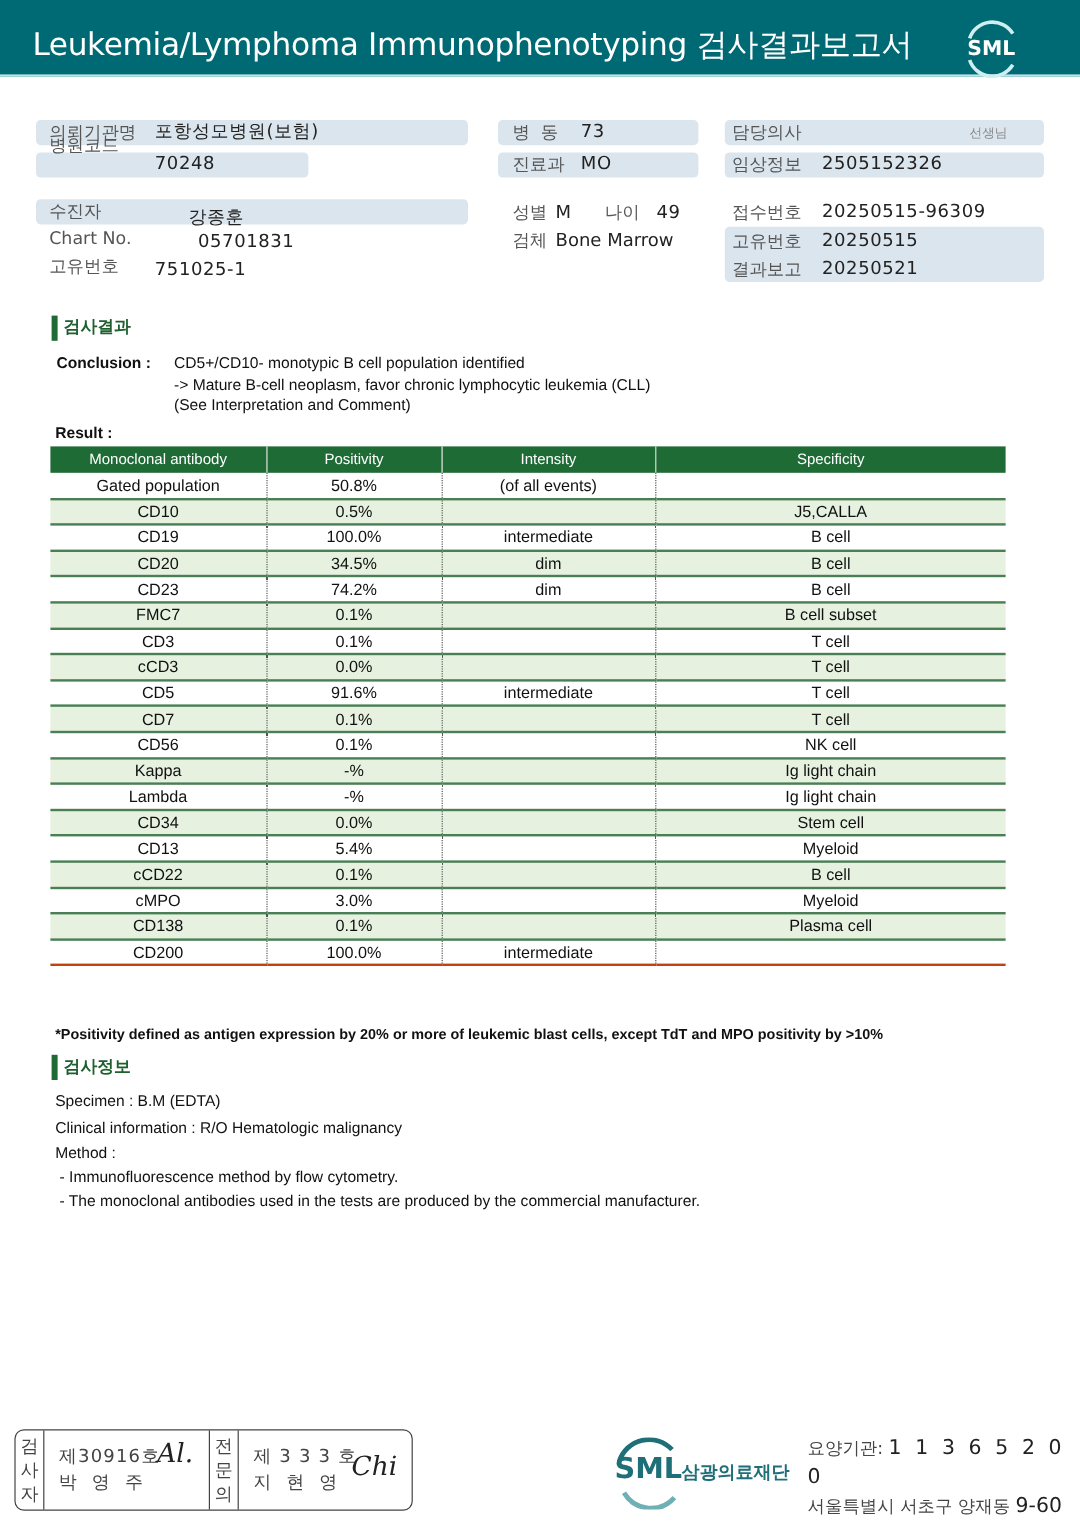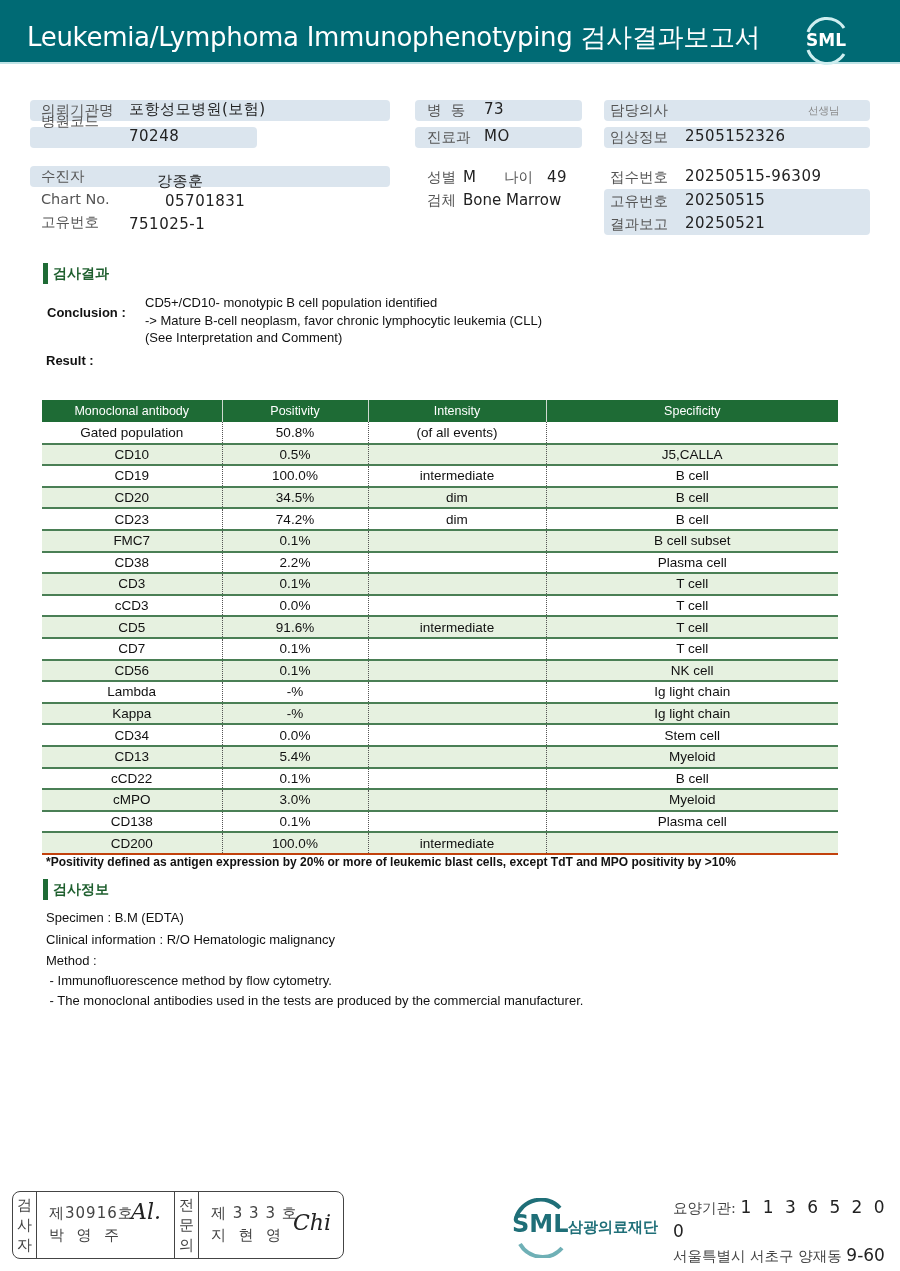--- a/index.html
+++ b/index.html
@@ -6,21 +6,21 @@
   body { width: 900px; height: 1271px; background: #ffffff; font-family: "DejaVu Sans", sans-serif; color: #222; position: relative; overflow: hidden; }
   .header { position: absolute; left: 0; top: 0; width: 900px; height: 64px; background: #006a74; border-bottom: 2px solid #bfe3e6; }
   .header .title { position: absolute; left: 27px; top: 20px; color: #fff; font-size: 26px; letter-spacing: -0.3px; font-family: "DejaVu Sans", sans-serif; }
   .header .logo { position: absolute; left: 800px; top: 14px; width: 52px; height: 52px; }
   .pill { position: absolute; background: #dbe5ee; border-radius: 4px; height: 21px; }
   .lbl { position: absolute; color: #555; font-size: 14.5px; white-space: nowrap; text-align: center; }
   .val { position: absolute; color: #222; font-size: 15px; white-space: nowrap; letter-spacing: 0.5px; }
   .section-title { position: absolute; left: 43px; font-size: 14px; font-weight: bold; color: #1e5f2e; border-left: 5px solid #1e6b35; padding-left: 5px; height: 21px; line-height: 21px; }
   .text { position: absolute; font-size: 13px; color: #111; white-space: nowrap; font-family: "Liberation Sans", sans-serif; }
   .bold { font-weight: bold; }
-  table.result { position: absolute; left: 42px; top: 372px; width: 796px; border-collapse: collapse; font-family: "Liberation Sans", sans-serif; font-size: 13.5px; margin-top: 28px; }
+  table.result { position: absolute; left: 42px; top: 372px; width: 796px; border-collapse: collapse; font-family: "Liberation Sans", sans-serif; font-size: 13.5px; }
   table.result th { background: #1e6b35; color: #fff; font-weight: normal; height: 22px; font-size: 12.5px; border-left: 1px solid #cfd8d0; }
   table.result th:first-child { border-left: none; }
   table.result td { height: 21.6px; text-align: center; border-bottom: 2px solid #4a7f55; border-left: 1px dotted #555; color: #111; }
   table.result td:first-child { border-left: none; }
   table.result tr:nth-child(even) td { background: #e6f1e0; }
   table.result tr:last-child td { border-bottom: 2px solid #c2410c; }
   .footer-box { position: absolute; left: 12px; top: 1191px; width: 332px; height: 68px; border: 1.5px solid #444; border-radius: 8px; display: flex; }
   .footer-box .vcell { width: 24px; border-right: 1.5px solid #444; font-size: 15px; color: #444; text-align: center; line-height: 20px; padding-top: 3px; }
   .footer-box .cell { width: 138px; border-right: 1.5px solid #444; position: relative; padding: 10px 0 0 12px; font-size: 15px; color: #444; }
   .footer-box .cell:last-child { border-right: none; flex: 1; }
@@ -88,21 +88,21 @@
   <span class="lbl" style="left:610px;top:168px;">접수번호</span>
   <span class="val" style="left:685px;top:167px;">20250515-96309</span>
   <div class="pill" style="left:604px;top:189px;width:266px;height:46px;"></div>
   <span class="lbl" style="left:610px;top:192px;">고유번호</span>
   <span class="val" style="left:685px;top:191px;">20250515</span>
   <span class="lbl" style="left:610px;top:215px;">결과보고</span>
   <span class="val" style="left:685px;top:214px;">20250521</span>
 </div>
 
 <div class="section-title" style="top:263px;">검사결과</div>
-<span class="text bold" style="left:47px;top:295px;margin-top:10px;">Conclusion :</span>
+<span class="text bold" style="left:47px;top:295px;">Conclusion :</span>
 <span class="text" style="left:145px;top:295px;">CD5+/CD10- monotypic B cell population identified</span>
 <span class="text" style="left:145px;top:313px;">-&gt; Mature B-cell neoplasm, favor chronic lymphocytic leukemia (CLL)</span>
 <span class="text" style="left:145px;top:330px;">(See Interpretation and Comment)</span>
 <span class="text bold" style="left:46px;top:353px;">Result :</span>
 
 <table class="result">
   <colgroup>
       <col style="width:180px">
       <col style="width:146px">
       <col style="width:178px">
@@ -147,26 +147,20 @@
         <td>dim</td>
         <td>B cell</td>
       </tr>
       <tr>
         <td>FMC7</td>
         <td>0.1%</td>
         <td></td>
         <td>B cell subset</td>
       </tr>
       <tr>
-        <td>CD38</td>
-        <td>2.2%</td>
-        <td></td>
-        <td>Plasma cell</td>
-      </tr>
-      <tr>
         <td>CD3</td>
         <td>0.1%</td>
         <td></td>
         <td>T cell</td>
       </tr>
       <tr>
         <td>cCD3</td>
         <td>0.0%</td>
         <td></td>
         <td>T cell</td>
@@ -183,27 +177,27 @@
         <td></td>
         <td>T cell</td>
       </tr>
       <tr>
         <td>CD56</td>
         <td>0.1%</td>
         <td></td>
         <td>NK cell</td>
       </tr>
       <tr>
+        <td>Kappa</td>
+        <td>-%</td>
+        <td></td>
+        <td>Ig light chain</td>
+      </tr>
+      <tr>
         <td>Lambda</td>
-        <td>-%</td>
-        <td></td>
-        <td>Ig light chain</td>
-      </tr>
-      <tr>
-        <td>Kappa</td>
         <td>-%</td>
         <td></td>
         <td>Ig light chain</td>
       </tr>
       <tr>
         <td>CD34</td>
         <td>0.0%</td>
         <td></td>
         <td>Stem cell</td>
       </tr>

